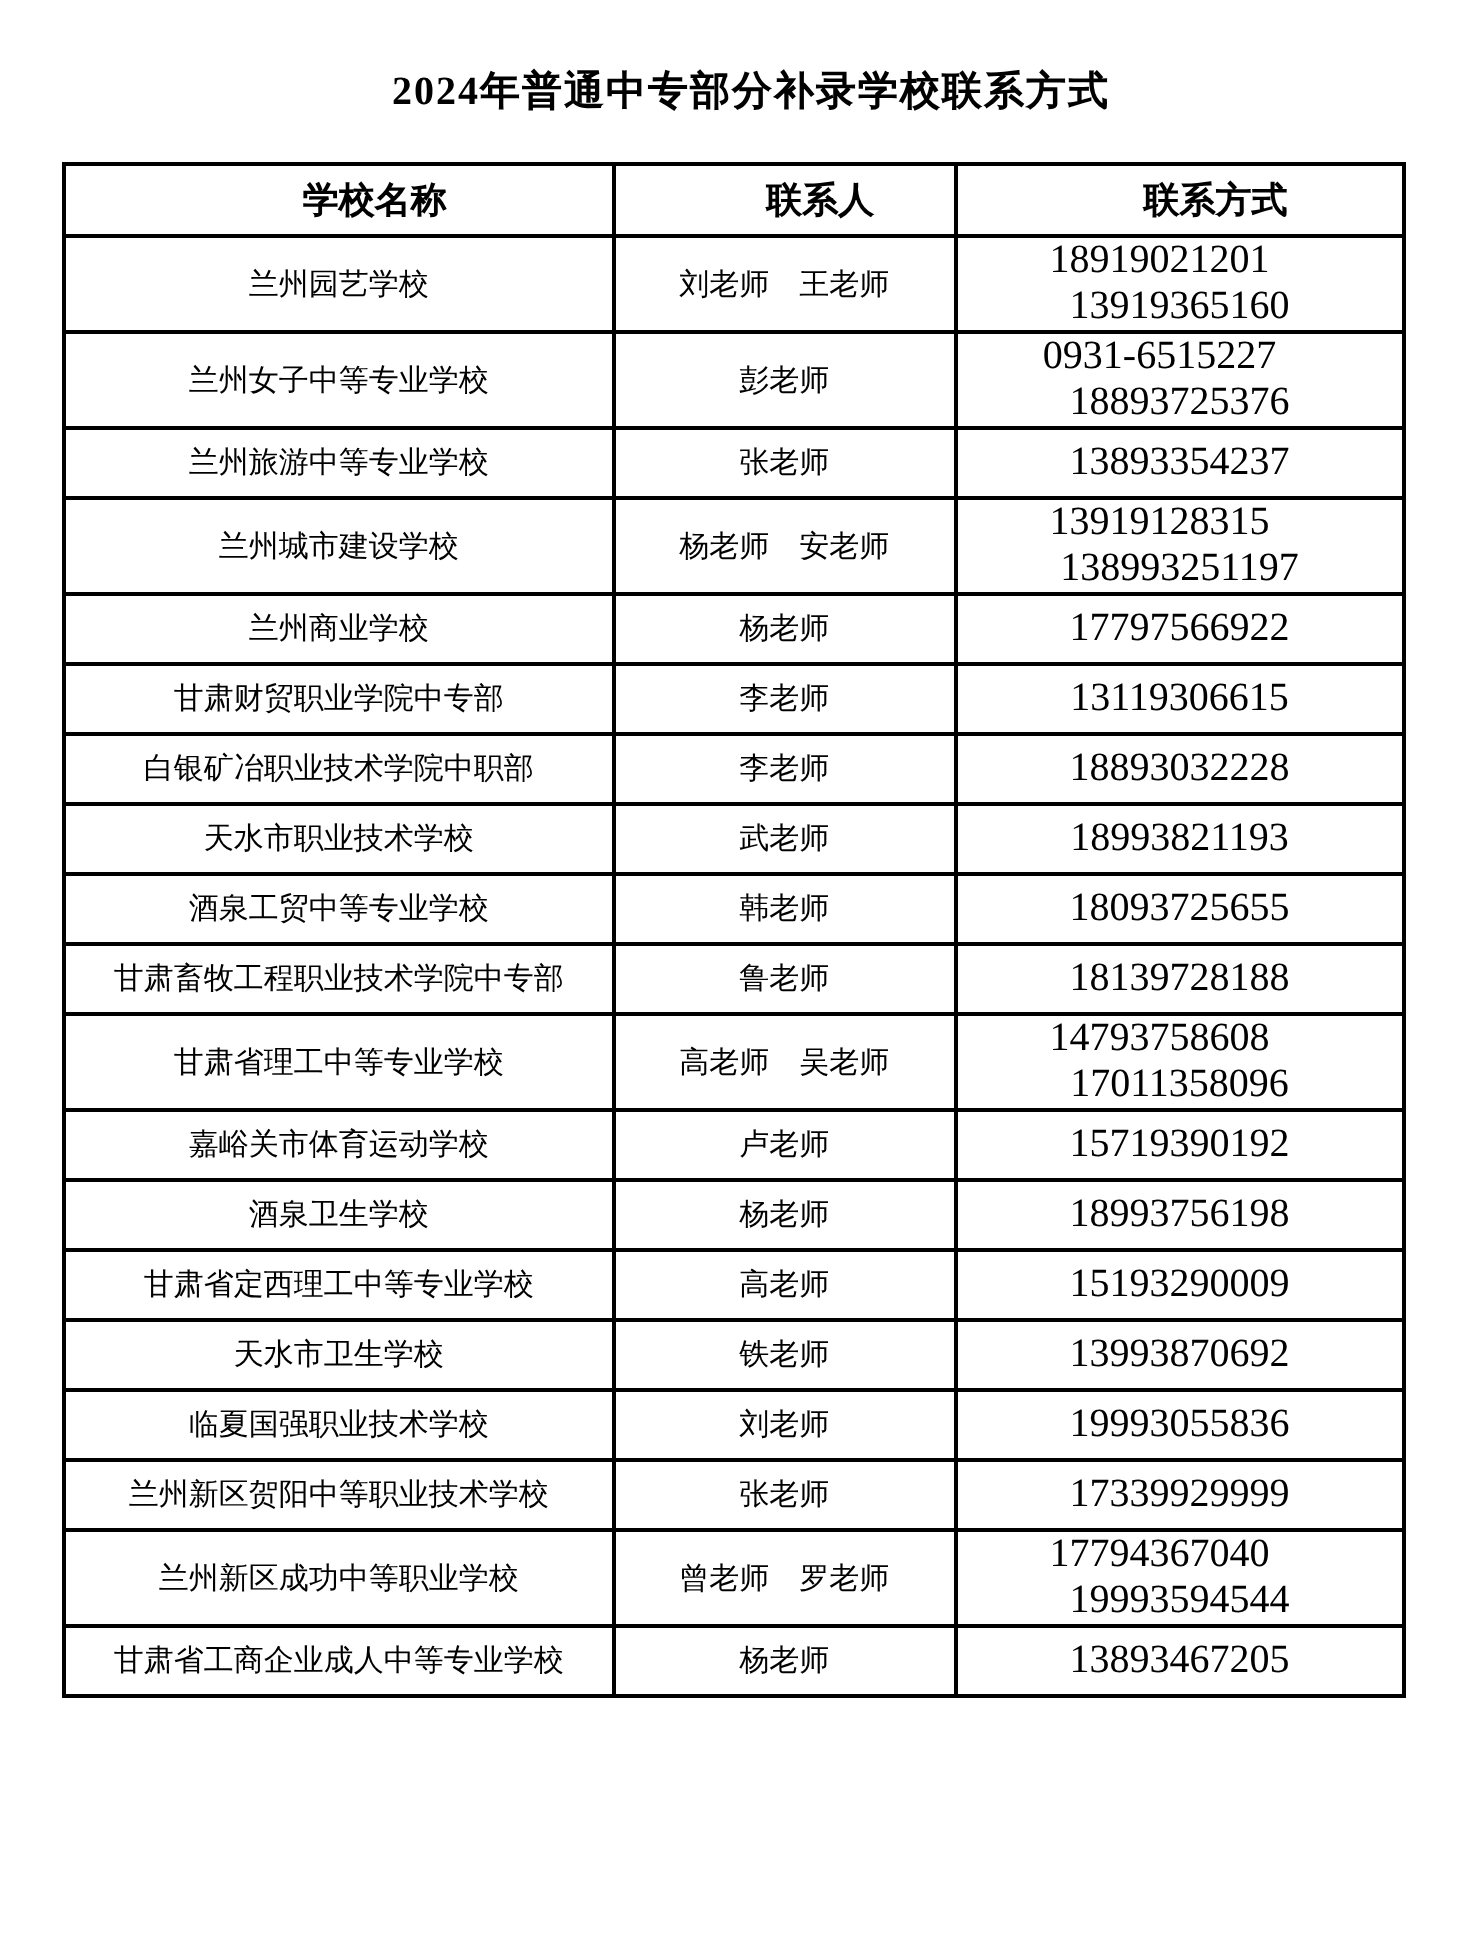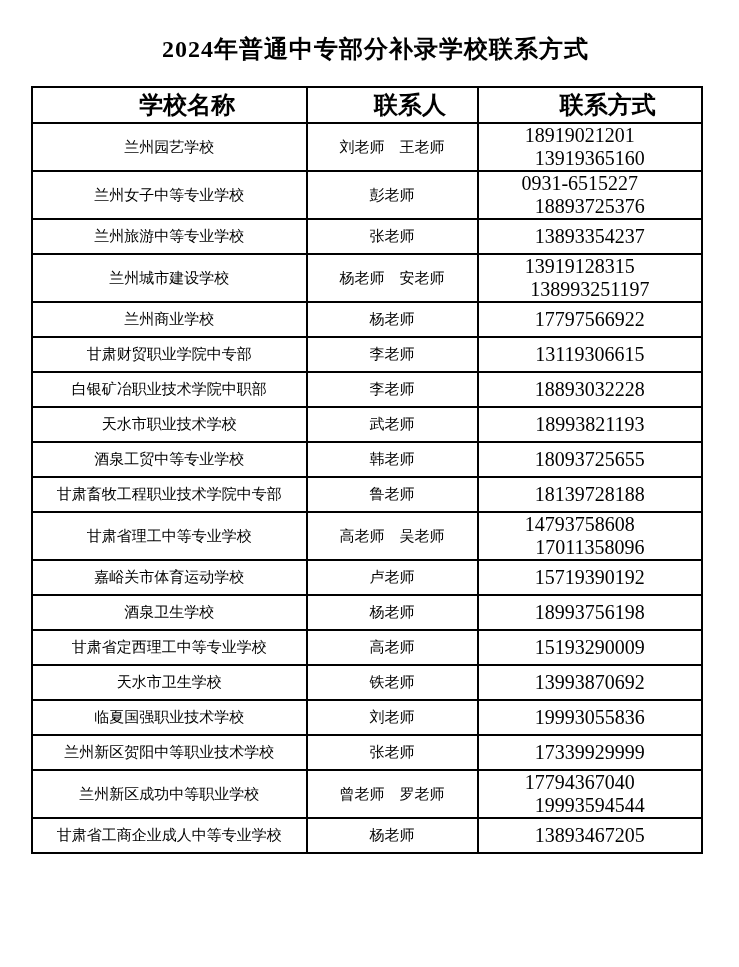--- a/index.html
+++ b/index.html
@@ -16,21 +16,21 @@
   }
   .page {
     width: 739px;
     height: 967px;
     box-sizing: border-box;
   }
   .title {
     margin: 0;
     padding-top: 34px;
     text-align: center;
-    font-size: 24px;
+    font-size: 20px;
     font-weight: bold;
     letter-spacing: 1px;
     line-height: 1.25;
     font-family: "Liberation Serif", "DejaVu Serif", serif;
     padding-left: 12px;
   }
   table.contact-table {
     border-collapse: collapse;
     table-layout: fixed;
     margin: 22px 0 0 31px;
@@ -40,21 +40,21 @@
   .contact-table td {
     border: 2px solid #000000;
     text-align: center;
     vertical-align: middle;
     padding: 0 4px;
     white-space: pre-wrap;
     overflow: hidden;
   }
   .contact-table th {
     height: 34px;
-    font-size: 24px;
+    font-size: 18px;
     font-weight: bold;
     background: #ffffff;
     padding-left: 40px;
   }
   .contact-table td {
     height: 33px;
     font-size: 15px;
   }
   .col-school  { width: 41%; }
   .col-contact { width: 25.5%; }

